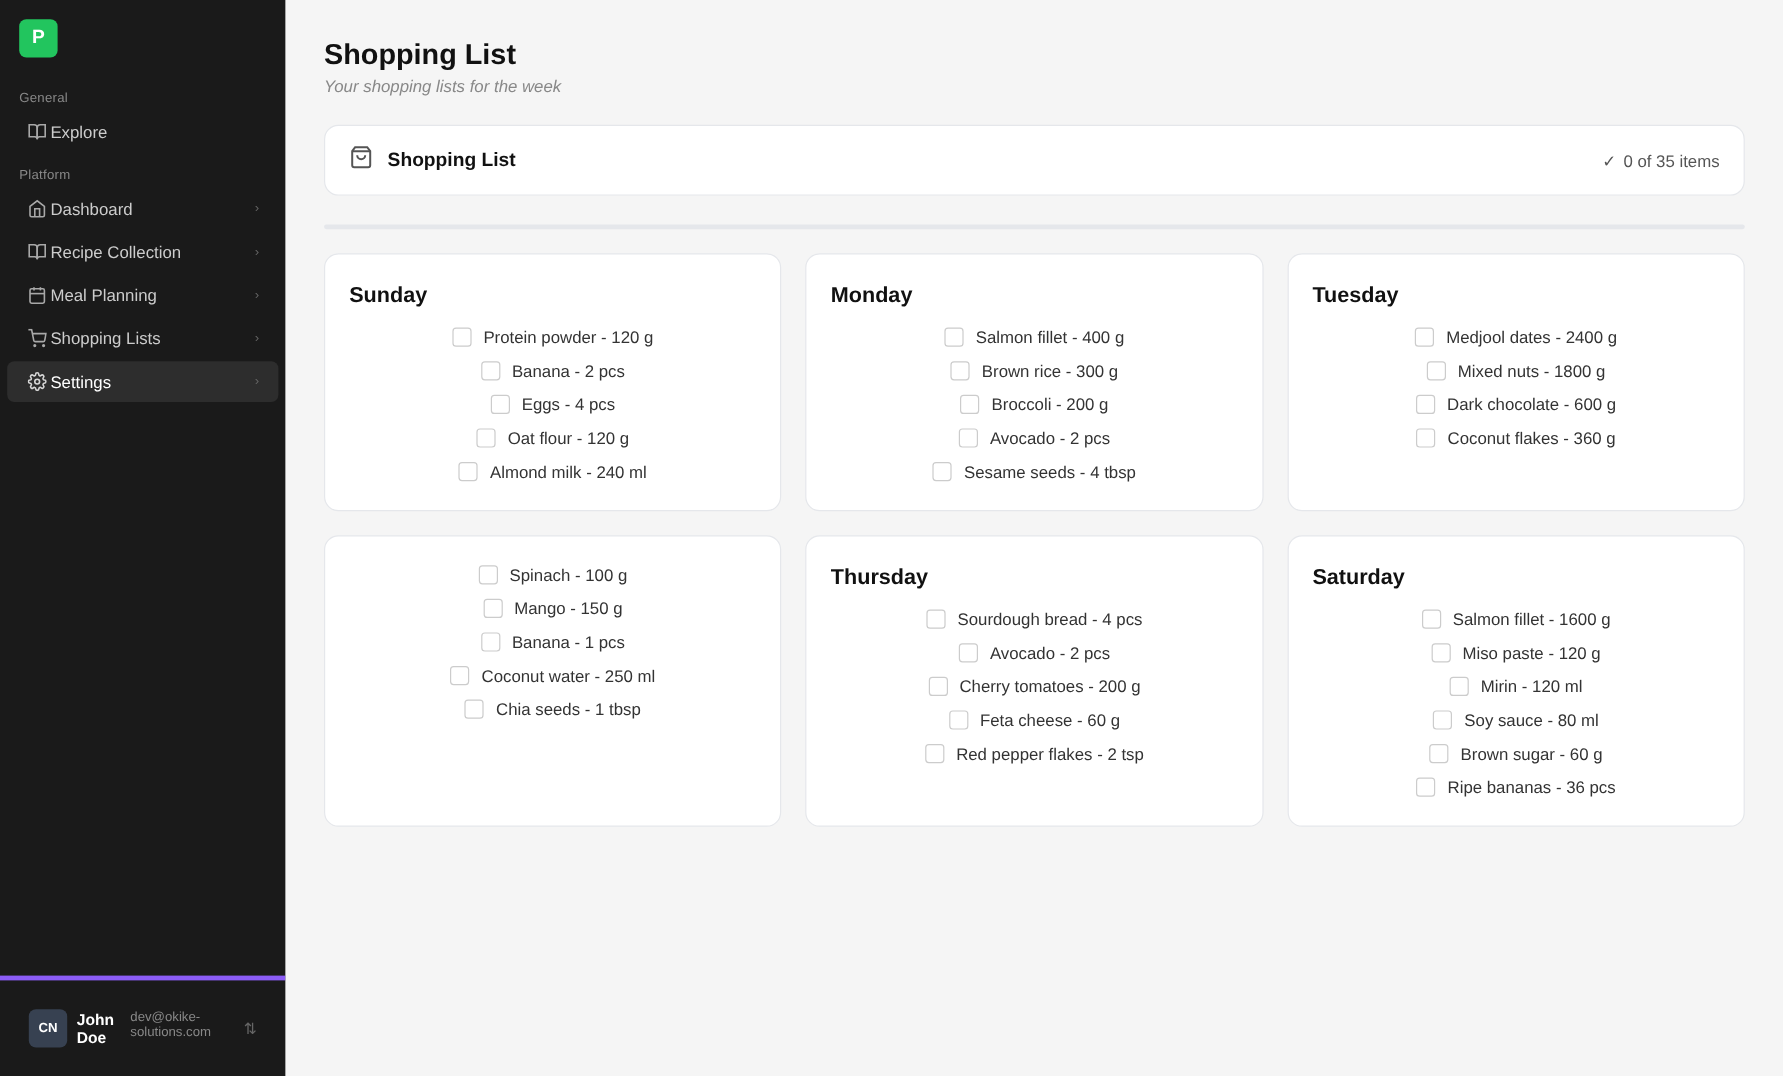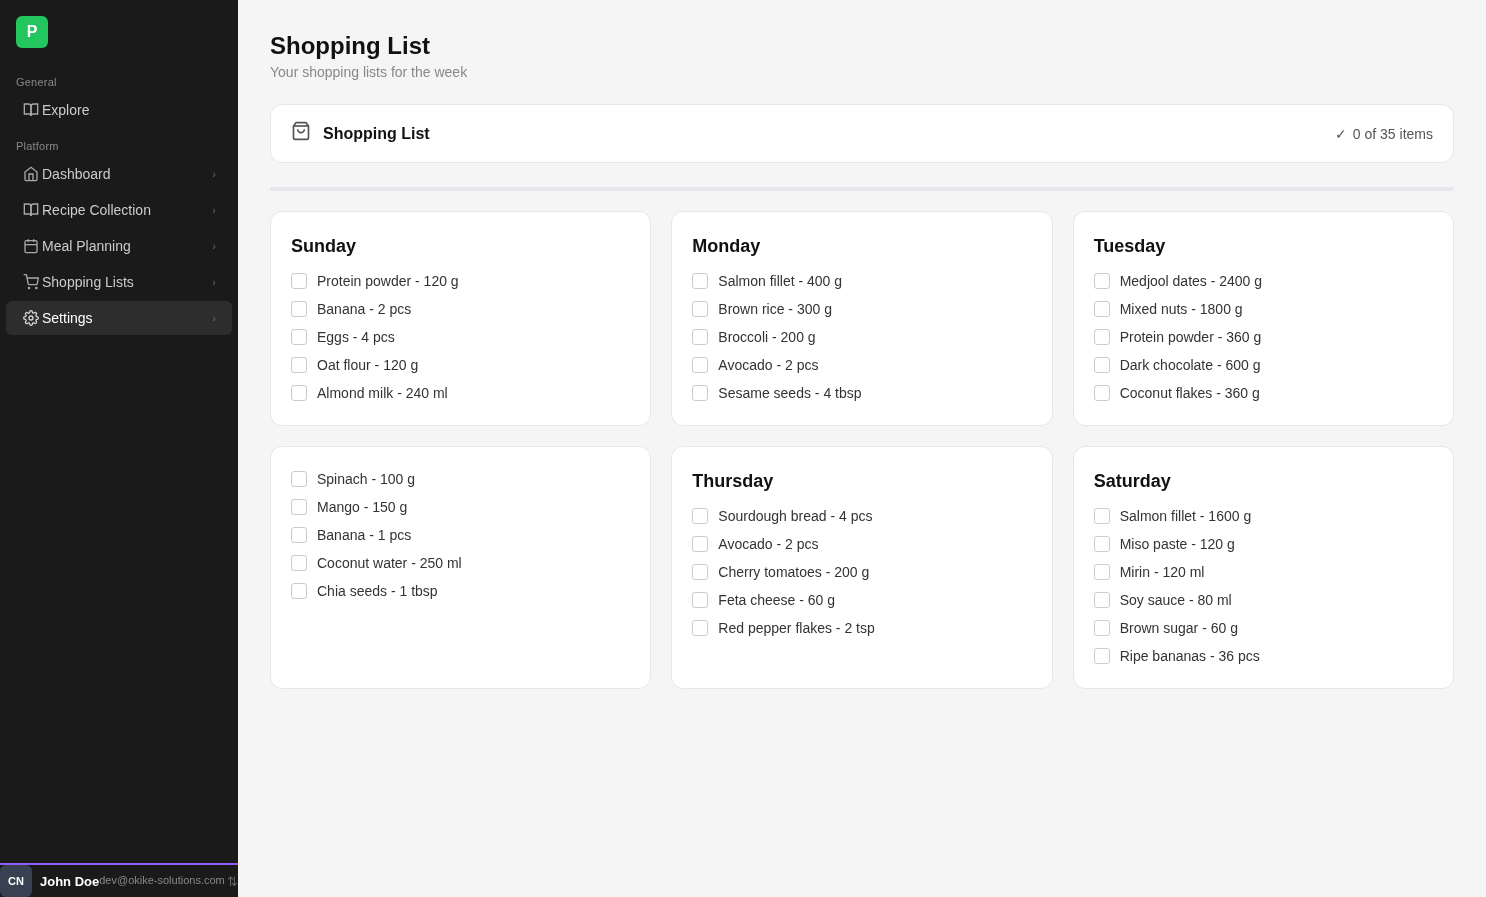--- a/index.html
+++ b/index.html
@@ -66,22 +66,22 @@
       align-items: center;
       justify-content: center;
       opacity: 0.8;
     }
     .chevron-icon {
       font-size: 11px;
       color: #666;
     }
     #sidebar-footer {
       margin-top: auto;
-      padding: 0;
-      border-top: 2px solid #8b5cf6;
+      padding: 24px;
+      border-top: 4px solid #8b5cf6;
       display: flex;
       align-items: center;
       justify-content: space-between;
       cursor: pointer;
     }
     .user-avatar {
       width: 32px;
       height: 32px;
       background: #374151;
       border-radius: 6px;
@@ -106,21 +106,21 @@
 
     
     #main {
       flex: 1;
       overflow-y: auto;
       background: #f5f5f5;
       padding: 32px 32px 44px;
     }
     .page-header { margin-bottom: 24px; }
     .page-title { font-size: 24px; font-weight: 700; color: #111; }
-    .page-subtitle { font-size: 14px; color: #888; margin-top: 4px; }
+    .page-subtitle { font-size: 14px; color: #888; margin-top: 4px; font-style: italic; }
 
     
     .shopping-list-banner {
       background: #fff;
       border-radius: 12px;
       border: 1px solid #e5e7eb;
       padding: 16px 20px;
       margin-bottom: 24px;
       display: flex;
       align-items: center;
@@ -150,20 +150,21 @@
       border-radius: 12px;
       border: 1px solid #e5e7eb;
       padding: 24px 20px;
     }
     .day-title { font-size: 18px; font-weight: 700; color: #111; margin-bottom: 16px; }
     .item-list { display: flex; flex-direction: column; gap: 12px; }
     .list-item-row {
       display: flex;
       align-items: center;
       gap: 10px;
+      justify-content: center;
     }
     .item-checkbox {
       width: 16px;
       height: 16px;
       border: 1.5px solid #ccc;
       border-radius: 3px;
       flex-shrink: 0;
       cursor: pointer;
       background: #fff;
     }
@@ -356,24 +357,20 @@
           <div class="list-item-row">
             <div class="item-checkbox"></div>
             <span class="item-label">Medjool dates - 2400 g</span>
           </div>
           <div class="list-item-row">
             <div class="item-checkbox"></div>
             <span class="item-label">Mixed nuts - 1800 g</span>
           </div>
           <div class="list-item-row">
             <div class="item-checkbox"></div>
-            <span class="item-label">Protein powder - 360 g</span>
-          </div>
-          <div class="list-item-row">
-            <div class="item-checkbox"></div>
             <span class="item-label">Dark chocolate - 600 g</span>
           </div>
           <div class="list-item-row">
             <div class="item-checkbox"></div>
             <span class="item-label">Coconut flakes - 360 g</span>
           </div>
         </div>
       </div>
       <div class="day-card">
         <div class="item-list">

